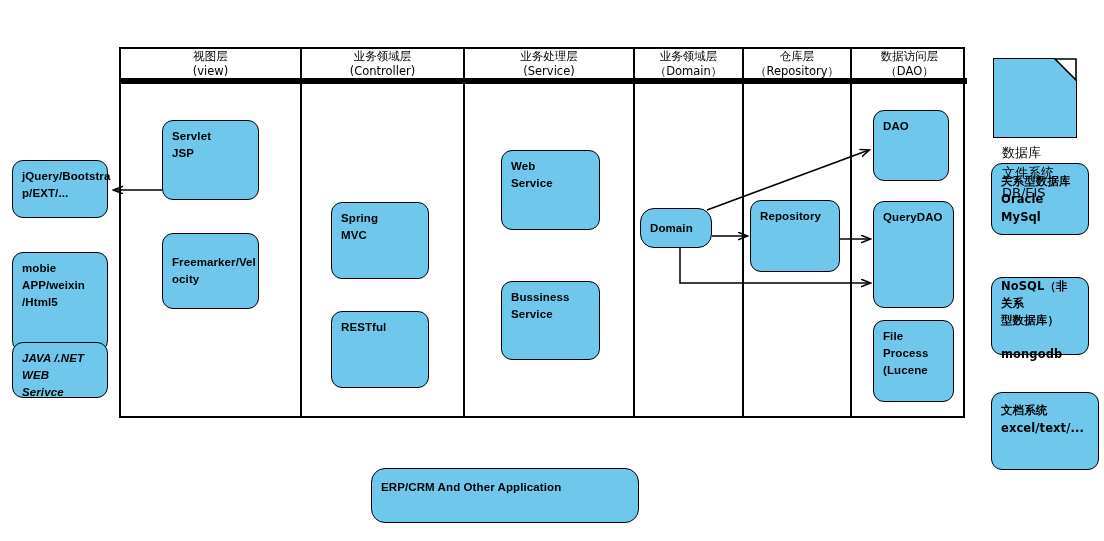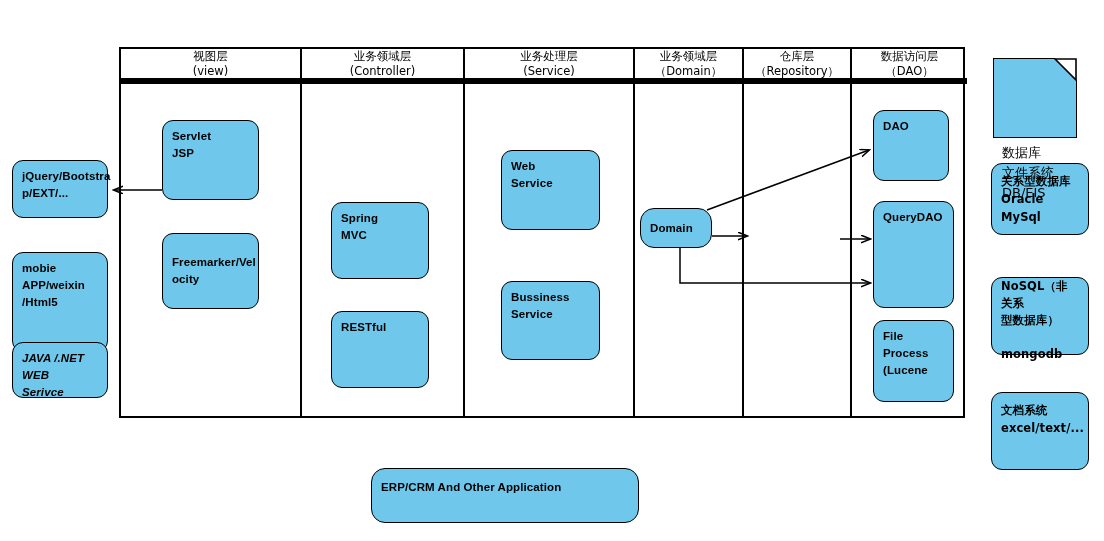--- a/index.html
+++ b/index.html
@@ -197,20 +197,21 @@
   <div class="node" style="left:331px; top:311px; width:98px; height:77px;">RESTful</div>
 
   <div class="node" style="left:501px; top:150px; width:99px; height:80px;">Web
 Service</div>
 
   <div class="node" style="left:501px; top:281px; width:99px; height:79px;">Bussiness
 Service</div>
 
   <div class="node mid" style="left:640px; top:208px; width:72px; height:40px; border-radius:14px;">Domain</div>
 
+  <div class="node" style="left:750px; top:200px; width:90px; height:72px;">Repository</div>
 
   <div class="node" style="left:873px; top:110px; width:76px; height:71px;">DAO</div>
 
   <div class="node" style="left:873px; top:201px; width:81px; height:107px;">QueryDAO</div>
 
   <div class="node" style="left:873px; top:320px; width:81px; height:82px;">File
 Process
 (Lucene</div>
 
   <div class="note" style="left:993px; top:58px; width:84px; height:80px;">
@@ -226,21 +227,21 @@
 
   <div class="node cjk" style="left:991px; top:163px; width:98px; height:72px; font-size:11.5px; line-height:18px; padding-top:8px;">关系型数据库
 Oracle
 MySql</div>
 
   <div class="node cjk" style="left:991px; top:277px; width:98px; height:78px; font-size:11.5px; line-height:17px; padding-top:0;">NoSQL（非关系
 型数据库）
 
 mongodb</div>
 
-  <div class="node cjk" style="left:991px; top:392px; width:98px; height:78px; font-size:11.5px; line-height:18px; padding-top:8px;">文档系统
+  <div class="node cjk" style="left:991px; top:392px; width:108px; height:78px; font-size:11.5px; line-height:18px; padding-top:8px;">文档系统
 excel/text/...</div>
 
   <div class="node" style="left:371px; top:468px; width:268px; height:55px; border-radius:14px; padding-top:10px;">ERP/CRM And Other Application</div>
 
   <svg id="wires" viewBox="0 0 1104 541">
     <defs>
       <marker id="ah" markerWidth="11" markerHeight="11" refX="9" refY="4.2" orient="auto" markerUnits="userSpaceOnUse">
         <path d="M0,0.3 L9.5,4.2 L0,8.1" fill="none" stroke="#000" stroke-width="1.5"></path>
       </marker>
       <marker id="ahl" markerWidth="11" markerHeight="11" refX="9" refY="4.2" orient="auto" markerUnits="userSpaceOnUse">

